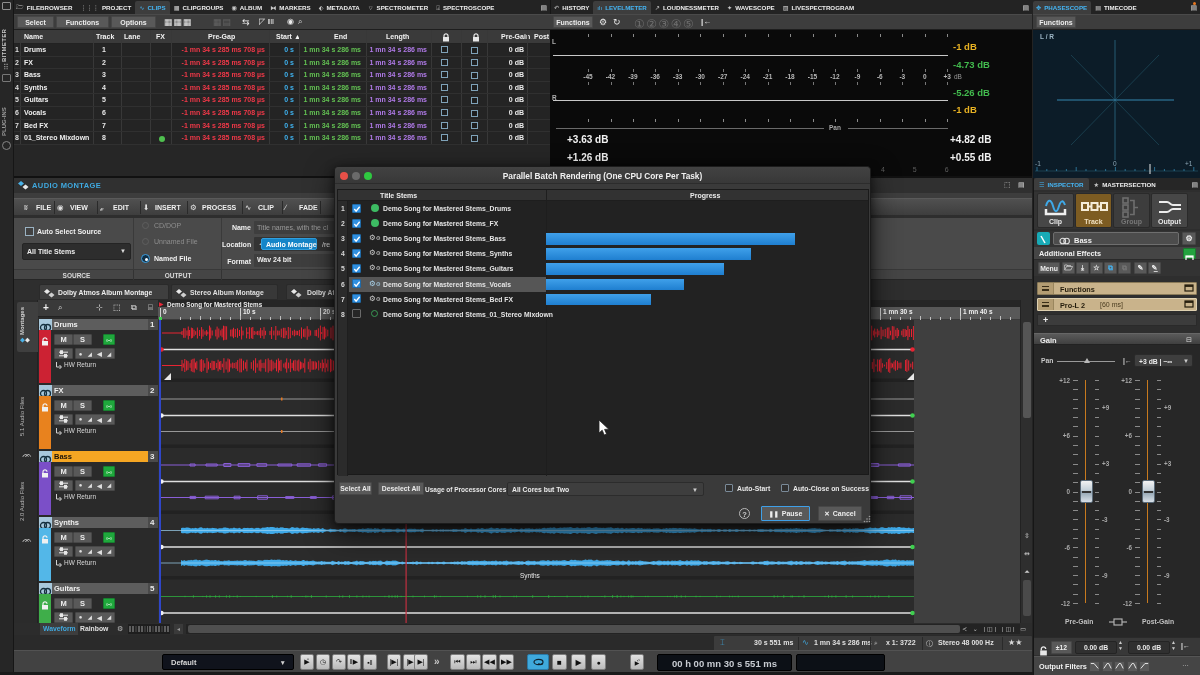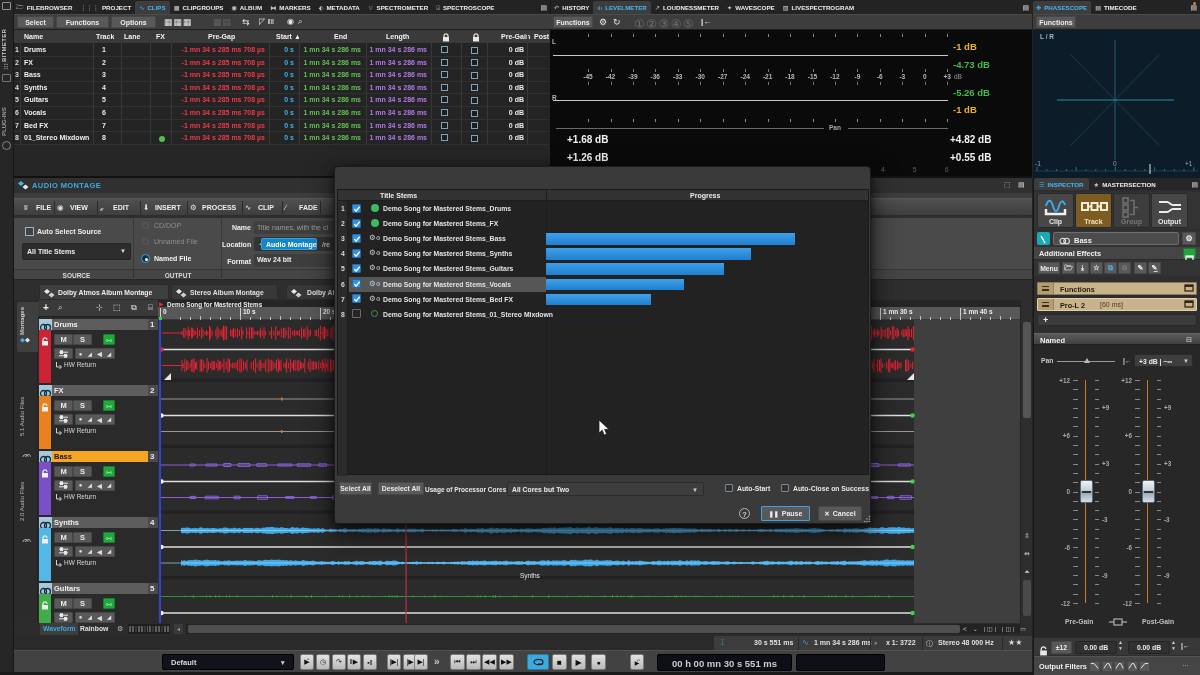--- a/index.html
+++ b/index.html
@@ -292,21 +292,21 @@
 <span class="a" style="left:366.8px;top:43px;width:16px;text-align:center;font-size:6.5px;color:#b8b8b8;font-weight:bold">0</span>
 <div class="a" style="left:374.8px;top:39px;width:1px;height:3px;background:#777"></div>
 <div class="a" style="left:374.8px;top:52px;width:1px;height:3px;background:#777"></div>
 <span class="a" style="left:389.2px;top:43px;width:16px;text-align:center;font-size:6.5px;color:#b8b8b8;font-weight:bold">+3</span>
 <div class="a" style="left:397.2px;top:39px;width:1px;height:3px;background:#777"></div>
 <div class="a" style="left:397.2px;top:52px;width:1px;height:3px;background:#777"></div>
 <span class="a" style="left:404px;top:43px;font-size:6.5px;color:#999">dB</span>
 <div class="a" style="left:6px;top:98px;width:268px;height:1px;background:#6a6a6a"></div>
 <span class="a" style="left:279px;top:94px;font-size:6.5px;color:#a8a8a8;font-weight:bold">Pan</span>
 <div class="a" style="left:298px;top:98px;width:100px;height:1px;background:#6a6a6a"></div>
-<span class="a" style="left:17px;top:104px;font-size:10px;font-weight:bold;color:#f2f2f2">+1.68 dB</span>
+<span class="a" style="left:17px;top:104px;font-size:10px;font-weight:bold;color:#f2f2f2">+3.63 dB</span>
 <span class="a" style="left:17px;top:122px;font-size:10px;font-weight:bold;color:#f2f2f2">+1.26 dB</span>
 <span class="a" style="left:400px;top:104px;font-size:10px;font-weight:bold;color:#f2f2f2">+4.82 dB</span>
 <span class="a" style="left:400px;top:122px;font-size:10px;font-weight:bold;color:#f2f2f2">+0.55 dB</span>
 <span class="a" style="left:403px;top:11px;font-size:9.5px;font-weight:bold;color:#e8b223">-1 dB</span>
 <span class="a" style="left:403px;top:29px;font-size:9.5px;font-weight:bold;color:#42bb4e">-4.73 dB</span>
 <span class="a" style="left:403px;top:57px;font-size:9.5px;font-weight:bold;color:#42bb4e">-5.26 dB</span>
 <span class="a" style="left:403px;top:74px;font-size:9.5px;font-weight:bold;color:#e8b223">-1 dB</span>
 <span class="a" style="left:331px;top:136px;font-size:7px;color:#5e5e5e;letter-spacing:13px">4 5 6</span>
 </div>
   </div>
@@ -1019,21 +1019,21 @@
 <svg class="a" style="left:146px;top:1px" width="11" height="9">
           <rect x="1" y="1" width="8" height="6" fill="none" stroke="#241c0c" stroke-width="1.2"></rect>
           <line x1="1" y1="2" x2="9" y2="2" stroke="#241c0c" stroke-width="1.8"></line>
         </svg>
 </div>
 <div class="a" style="left:3px;top:38px;width:160px;height:12px;background:#3c3c3c;border:1px solid #2a2a2a">
         <span class="a" style="left:5px;top:0px;font-size:9px;font-weight:bold;color:#ececec">+</span>
       </div>
 </div>
 <div class="a" style="left:0;top:155px;width:167px;height:12px;background:linear-gradient(#5a5a5a,#404040);border-top:1px solid #666;border-bottom:1px solid #222">
- <span class="a" style="left:6px;top:1.5px;font-size:7.5px;font-weight:bold;color:#f0f0f0">Named</span>
+ <span class="a" style="left:6px;top:1.5px;font-size:7.5px;font-weight:bold;color:#f0f0f0">Gain</span>
  <span class="a" style="left:152px;top:1.5px;font-size:7px;color:#ddd">⊟</span>
 </div>
 <div class="a" style="left:0;top:167px;width:167px;height:292px;background:#272727">
 <span class="a" style="left:7px;top:12px;font-size:6.8px;font-weight:bold;color:#c8c8c8">Pan</span>
 <div class="a" style="left:23px;top:16px;width:58px;height:1.2px;background:#9a9a9a"></div>
 <div class="a" style="left:50px;top:13px;width:0;height:0;border-left:3px solid transparent;border-right:3px solid transparent;border-bottom:5px solid #b8b8b8"></div>
 <span class="a" style="left:89px;top:12px;font-size:6.8px;font-weight:bold;color:#d0d0d0">|←</span>
 <div class="a" style="left:100px;top:9px;width:59px;height:13px;background:#3e3e3e;border:1px solid #2a2a2a;border-radius:2px">
  <span class="a" style="left:4px;top:2.5px;font-size:6.8px;font-weight:bold;color:#ececec">+3 dB | −∞</span>
  <span class="a" style="right:3px;top:3px;font-size:6px;color:#ccc">▼</span>
@@ -1214,20 +1214,26 @@
       </div>
 <div class="btn" style="left:105.0px;top:3.5px;width:11px;height:11px">
         <svg width="11" height="10" viewBox="0 0 11 10">
           <path d="M1,8 l5,-6 h4" stroke="#e8e8e8" stroke-width="1.2" fill="none"></path>
         </svg>
       </div>
 <span class="a" style="left:148px;top:3px;font-size:7px;color:#ccc">…</span>
 </div>
 </div>
 <div class="a" style="left:334px;top:166px;width:537px;height:358px;background:#3a3a3a;border:1px solid #1c1c1c;border-radius:4px;box-shadow:0 10px 28px rgba(0,0,0,0.65),0 2px 8px rgba(0,0,0,0.5)">
+ <div class="a" style="left:0;top:0;width:535px;height:17px;background:linear-gradient(#424242,#383838);border-bottom:1px solid #2c2c2c;border-radius:4px 4px 0 0">
+  <div class="a" style="left:5px;top:4.5px;width:8px;height:8px;border-radius:4px;background:#e85048"></div>
+  <div class="a" style="left:17px;top:4.5px;width:8px;height:8px;border-radius:4px;background:#6a6a6a"></div>
+  <div class="a" style="left:29px;top:4.5px;width:8px;height:8px;border-radius:4px;background:#2fc840"></div>
+  <div class="a" style="left:0;top:4px;width:535px;text-align:center;font-size:8.3px;font-weight:bold;color:#f0f0f0">Parallel Batch Rendering (One CPU Core Per Task)</div>
+ </div>
  <div class="a" style="left:2px;top:22px;width:532px;height:286px;background:#222;border:1px solid #1a1a1a">
   <div class="a" style="left:0;top:0;width:530px;height:11px;background:#323232;border-bottom:1px solid #1e1e1e">
    <span class="a" style="left:42px;top:1.5px;font-size:7px;font-weight:bold;color:#ececec">Title Stems</span>
    <span class="a" style="left:352px;top:1.5px;font-size:7px;font-weight:bold;color:#ececec">Progress</span>
   </div>
   <div class="a" style="left:0;top:11px;width:10px;height:275px;background:#2b2b2b;border-right:1px solid #1e1e1e"></div>
   <div class="a" style="left:208px;top:0;width:1px;height:286px;background:#1e1e1e"></div>
 <span class="a" style="left:3px;top:15.0px;font-size:6.8px;font-weight:bold;color:#d8d8d8">1</span>
 <div class="a" style="left:14px;top:13.5px;width:9px;height:9px;background:#2f8fe0;border:1px solid #1f6aa8;border-radius:1px">
         <svg class="a" style="left:0;top:0" width="8" height="8" viewBox="0 0 9 9">

